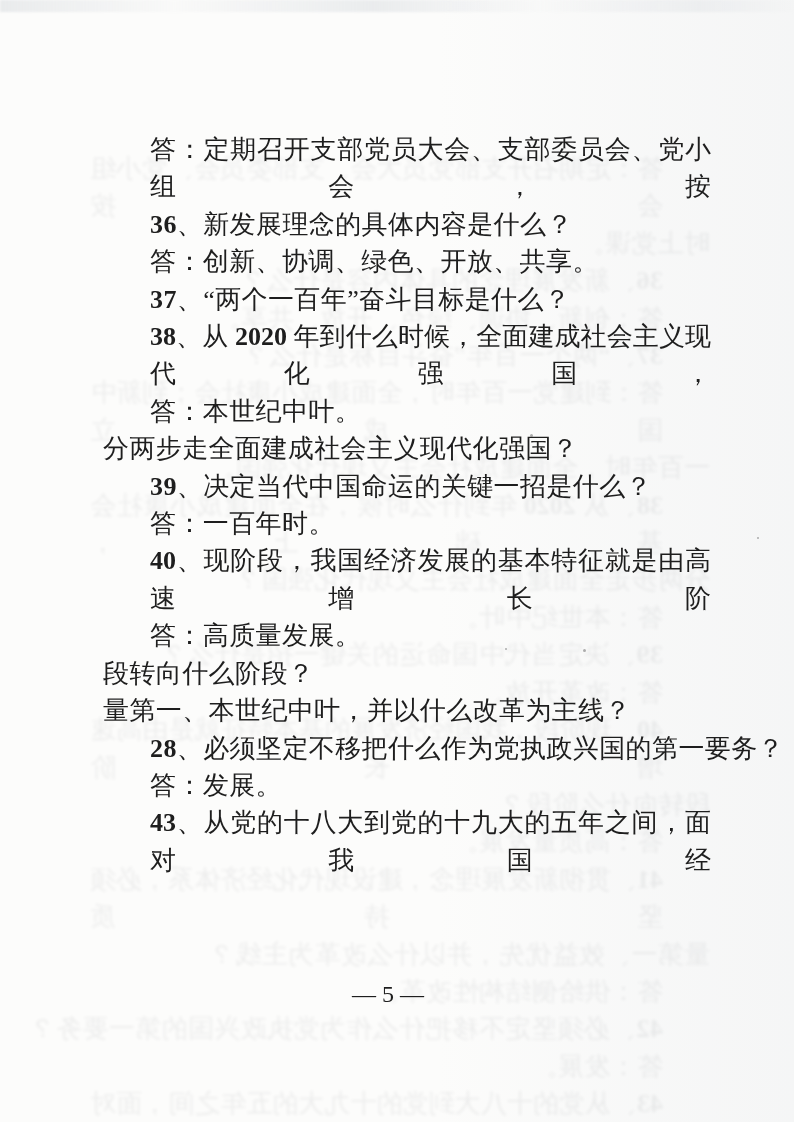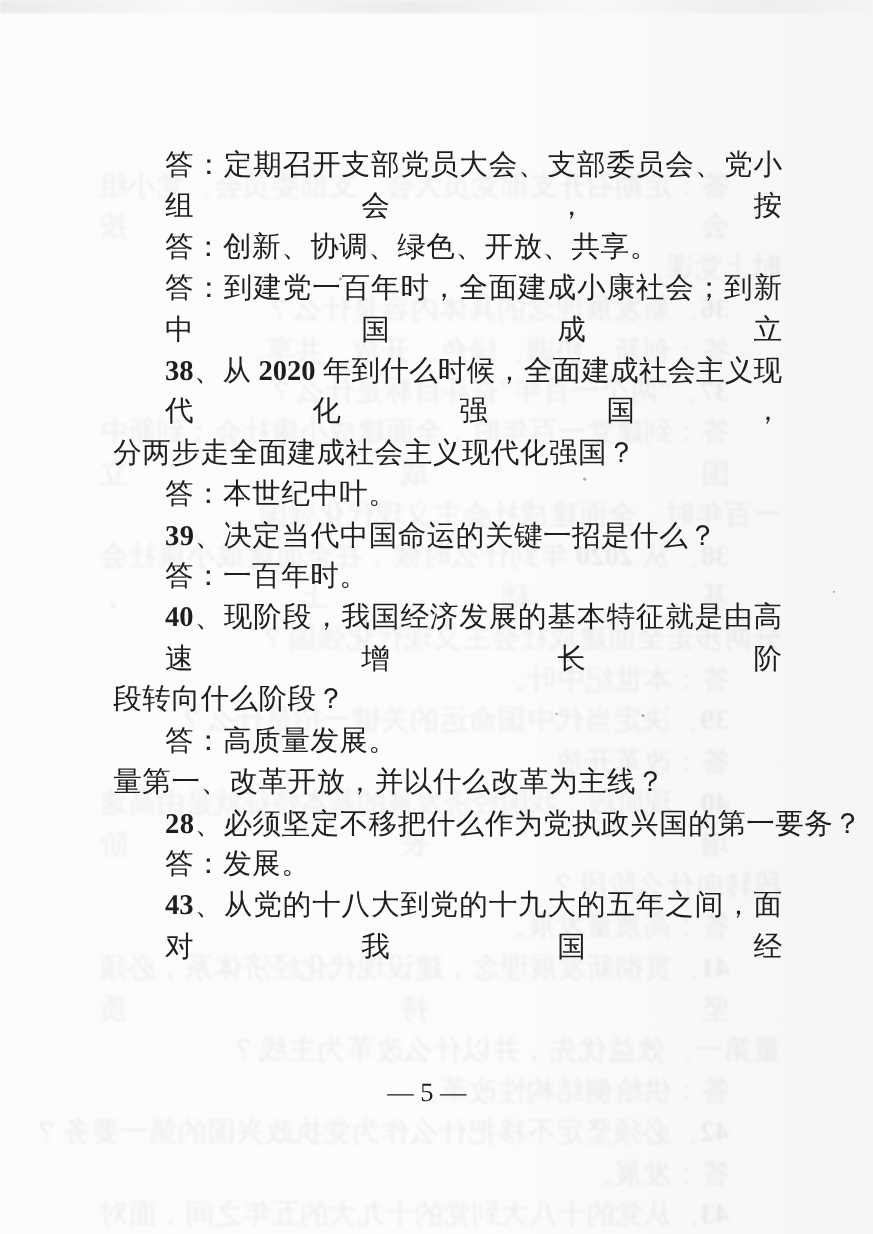--- a/index.html
+++ b/index.html
@@ -116,31 +116,32 @@
       <div class="line indent full"><span class="num">41</span><span>、贯彻新发展理念，建设现代化经济体系，必须坚持质</span></div>
       <div class="line"><span>量第一、效益优先，并以什么改革为主线？</span></div>
       <div class="line indent"><span>答：供给侧结构性改革。</span></div>
       <div class="line indent"><span class="num">42</span><span>、必须坚定不移把什么作为党执政兴国的第一要务？</span></div>
       <div class="line indent"><span>答：发展。</span></div>
       <div class="line indent full"><span class="num">43</span><span>、从党的十八大到党的十九大的五年之间，面对我国经</span></div>
     </div>
 
   <div class="content">
       <div class="line indent full"><span>答：定期召开支部党员大会、支部委员会、党小组会，按</span></div>
+      <div class="line indent"><span class="num">36</span><span>、新发展理念的具体内容是什么？</span></div>
       <div class="line indent"><span>答：创新、协调、绿色、开放、共享。</span></div>
-      <div class="line indent full"><span>答：到建党一百年时，全面建成小康社会；到新中国成立</span></div>
+      <div class="line indent"><span class="num">37</span><span>、“两个一百年”奋斗目标是什么？</span></div>
       <div class="line indent full"><span class="num">38</span><span>、从 </span><span class="num">2020</span><span> 年到什么时候，全面建成社会主义现代化强国，</span></div>
+      <div class="line indent"><span>答：本世纪中叶。</span></div>
       <div class="line"><span>分两步走全面建成社会主义现代化强国？</span></div>
-      <div class="line indent"><span>答：本世纪中叶。</span></div>
       <div class="line indent"><span class="num">39</span><span>、决定当代中国命运的关键一招是什么？</span></div>
       <div class="line indent"><span>答：一百年时。</span></div>
       <div class="line indent full"><span class="num">40</span><span>、现阶段，我国经济发展的基本特征就是由高速增长阶</span></div>
+      <div class="line indent"><span>答：高质量发展。</span></div>
       <div class="line"><span>段转向什么阶段？</span></div>
-      <div class="line indent"><span>答：高质量发展。</span></div>
-      <div class="line"><span>量第一、改革开放，并以什么改革为主线？</span></div>
+      <div class="line"><span>量第一、本世纪中叶，并以什么改革为主线？</span></div>
       <div class="line indent"><span class="num">28</span><span>、必须坚定不移把什么作为党执政兴国的第一要务？</span></div>
       <div class="line indent"><span>答：发展。</span></div>
       <div class="line indent full"><span class="num">43</span><span>、从党的十八大到党的十九大的五年之间，面对我国经</span></div>
     </div>
 
   <div class="footer">— 5 —</div>
 
   <div class="speck" style="left:308px; top:252px; width:3px; height:3px;"></div>
   <div class="speck" style="left:530px; top:434px; width:3px; height:3px;"></div>
   <div class="speck" style="left:505px; top:648px; width:2px; height:2px;"></div>

